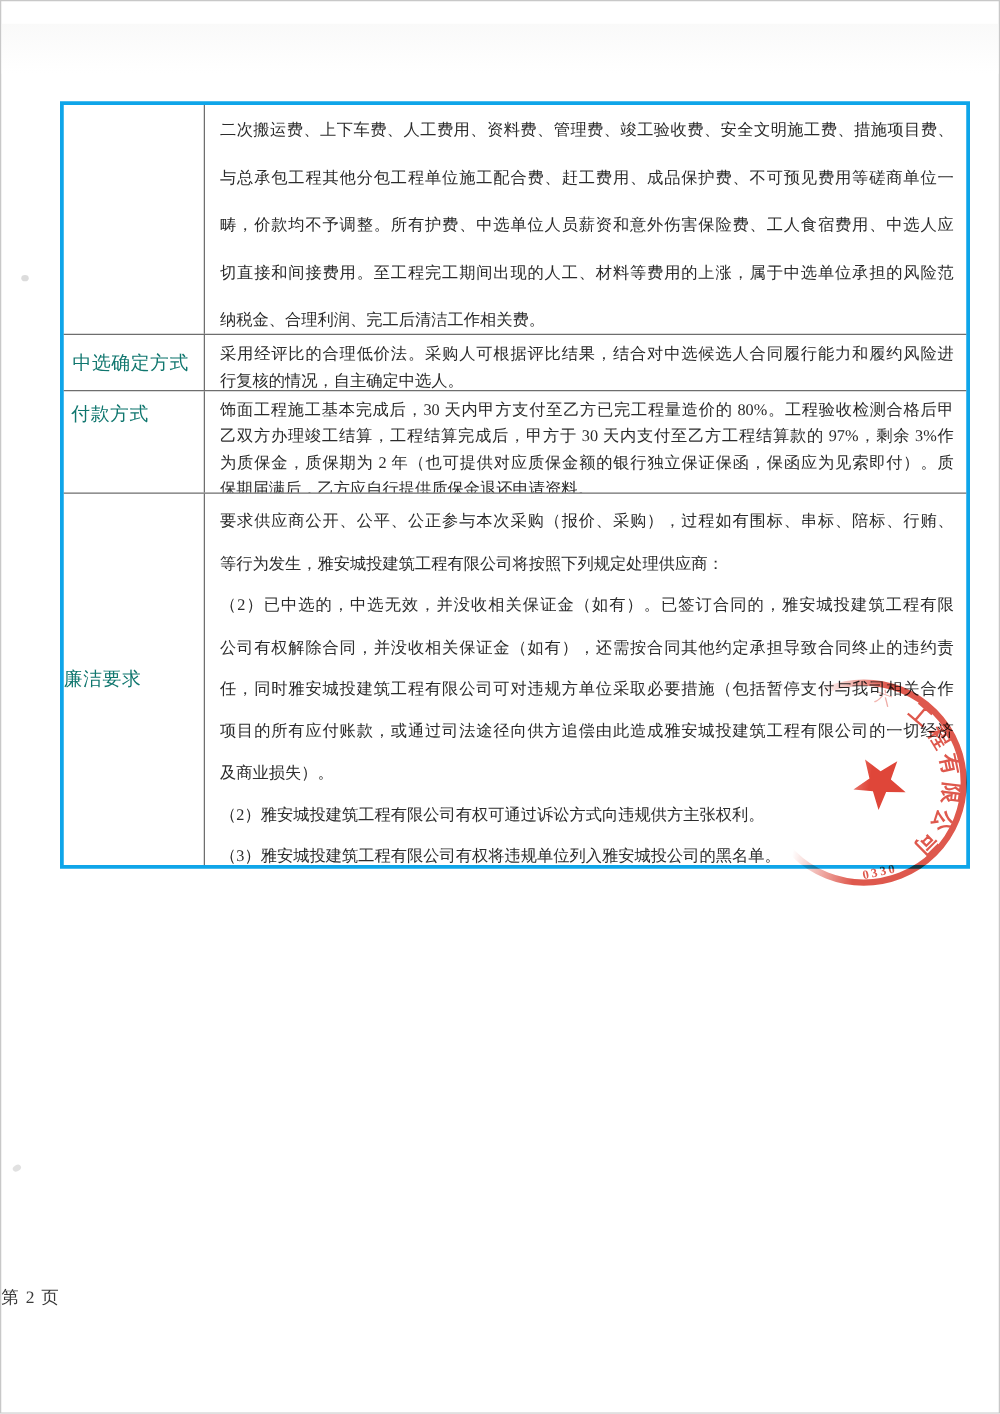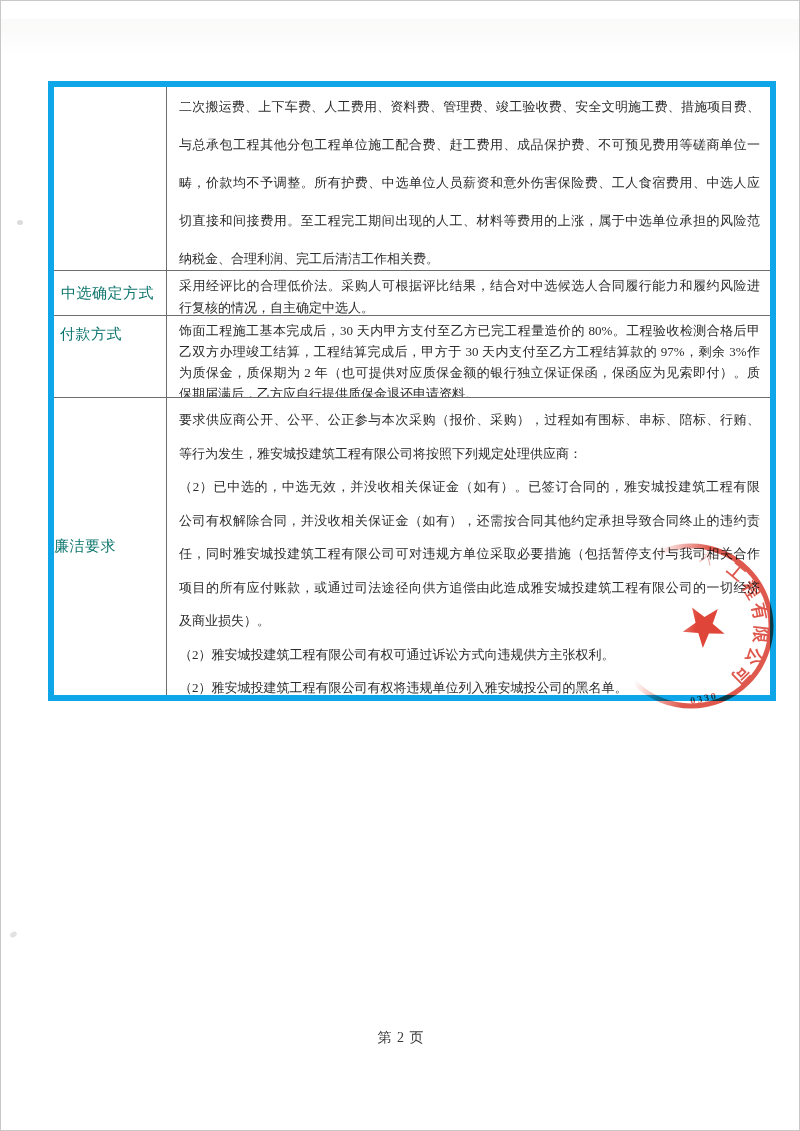--- a/index.html
+++ b/index.html
@@ -19,21 +19,21 @@
   .scan-top-shade {
     position: absolute; left: 0; top: 18px; width: 800px; height: 40px;
     background: linear-gradient(#f5f5f4, #ffffff);
     opacity: .55;
   }
   
   .tbl {
     position: absolute;
     left: 47px; top: 80px;
     width: 728px;
-    border: 6px solid #0ea5e9;
+    border: 3px solid #0ea5e9;
     background: #fff;
   }
   .trow { display: flex; align-items: stretch; }
   .trow + .trow { border-top: 1px solid #6e6e6e; }
   .lbl {
     width: 113px;
     flex: 0 0 113px;
     border-right: 1px solid #6e6e6e;
     font-size: 15px;
     color: #0f766e;
@@ -58,21 +58,21 @@
   .r2 { height: 82px; }
   .r2 .cell { padding-top: 4px; line-height: 21px; }
   .r3 { height: 298px; }
   .r3 .cell { padding-top: 5px; line-height: 33.5px; }
   .ln { white-space: nowrap; }
   .ln.full { text-align: justify; text-align-last: justify; white-space: normal; }
   
   .footer {
     position: absolute;
     left: 0; top: 1028px; width: 800px;
-    text-align: center;
+    text-align: left;
     font-size: 14px;
     color: #3a3a3a;
     letter-spacing: 1px;
   }
   
   .seal {
     position: absolute;
     left: 590px; top: 525px;
     width: 200px; height: 200px;
     pointer-events: none;
@@ -129,21 +129,21 @@
       <div class="lbl center">廉洁要求</div>
       <div class="cell">
         <div class="ln full">要求供应商公开、公平、公正参与本次采购（报价、采购），过程如有围标、串标、陪标、行贿、</div>
         <div class="ln">等行为发生，雅安城投建筑工程有限公司将按照下列规定处理供应商：</div>
         <div class="ln full">（2）已中选的，中选无效，并没收相关保证金（如有）。已签订合同的，雅安城投建筑工程有限</div>
         <div class="ln full">公司有权解除合同，并没收相关保证金（如有），还需按合同其他约定承担导致合同终止的违约责</div>
         <div class="ln full">任，同时雅安城投建筑工程有限公司可对违规方单位采取必要措施（包括暂停支付与我司相关合作</div>
         <div class="ln full">项目的所有应付账款，或通过司法途径向供方追偿由此造成雅安城投建筑工程有限公司的一切经济</div>
         <div class="ln">及商业损失）。</div>
         <div class="ln">（2）雅安城投建筑工程有限公司有权可通过诉讼方式向违规供方主张权利。</div>
-        <div class="ln">（2）雅安城投建筑工程有限公司有权将违规单位列入雅安城投公司的黑名单。</div>
+        <div class="ln">（3）雅安城投建筑工程有限公司有权将违规单位列入雅安城投公司的黑名单。</div>
       </div>
     </div>
 
   </div>
 
   <div class="seal">
     <svg viewBox="0 0 200 200">
       <circle cx="100" cy="100" r="80" fill="none" stroke-width="5" stroke="#dd4f43"></circle>
       <polygon points="0,-22 5.3,-7.3 20.9,-6.8 8.6,2.8 12.9,17.8 0,9 -12.9,17.8 -8.6,2.8 -20.9,-6.8 -5.3,-7.3" transform="translate(113,100) rotate(-105)" fill="#de3c2e"></polygon>
       <g font-family="Liberation Serif, serif" font-size="17" font-weight="bold" text-anchor="middle">

